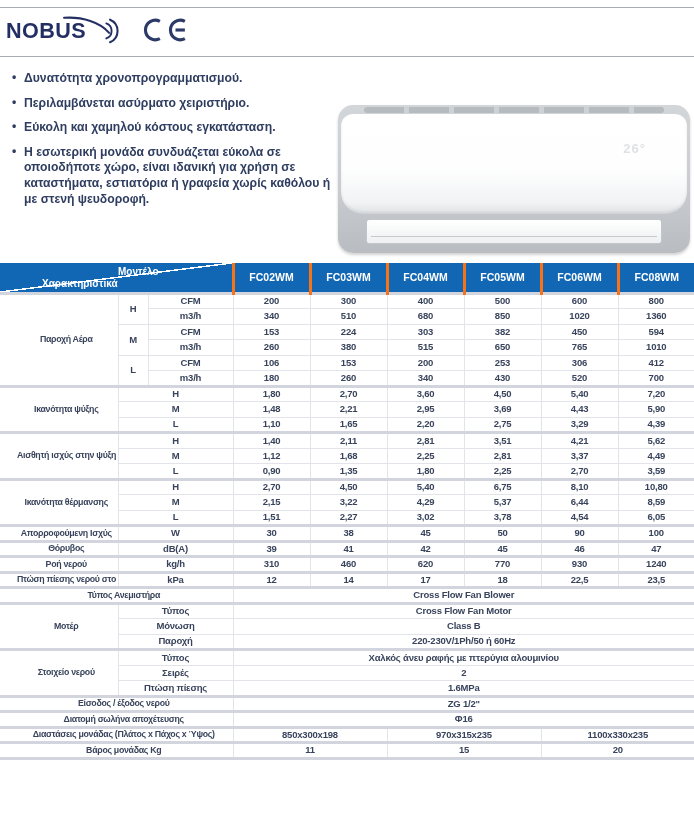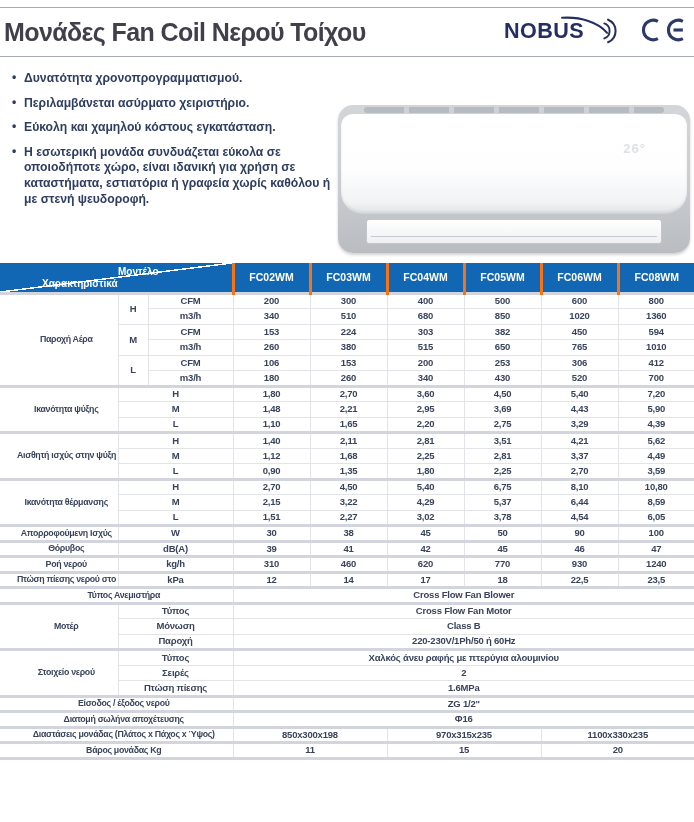--- a/index.html
+++ b/index.html
@@ -56,21 +56,20 @@
   .spec-table td:last-child{border-right:none;}
   .spec-table tr.g td{border-top:3px solid #d2d5dd;}
   .spec-table td.lbl{text-align:center;padding-left:17px;font-size:8.8px;letter-spacing:-0.3px;}
 </style>
 </head>
 <body>
 
 <hr class="rule top-rule">
 
 <div class="masthead">
-  <h1 class="page-title">Μονάδες Fan Coil Νερού Τοίχου</h1>
   <div class="logo-area">
     <span>
       <svg width="122" height="36" viewBox="0 0 130 36" aria-hidden="true">
         <text x="2" y="27" font-family="Liberation Sans, sans-serif" font-size="23" font-weight="bold" fill="#232e63" letter-spacing="0.5">NOBUS</text>
         <path d="M 64 5 A 48 30 0 0 1 112 21" stroke="#232e63" stroke-width="2.2" fill="none" stroke-linecap="round"></path>
         <path d="M 113 7 A 13 13 0 0 1 113 31" stroke="#232e63" stroke-width="2.2" fill="none" stroke-linecap="round"></path>
         <path d="M 109 11 A 8.5 8.5 0 0 1 109 27" stroke="#232e63" stroke-width="2" fill="none" stroke-linecap="round"></path>
       </svg>
     </span>
     <span>

